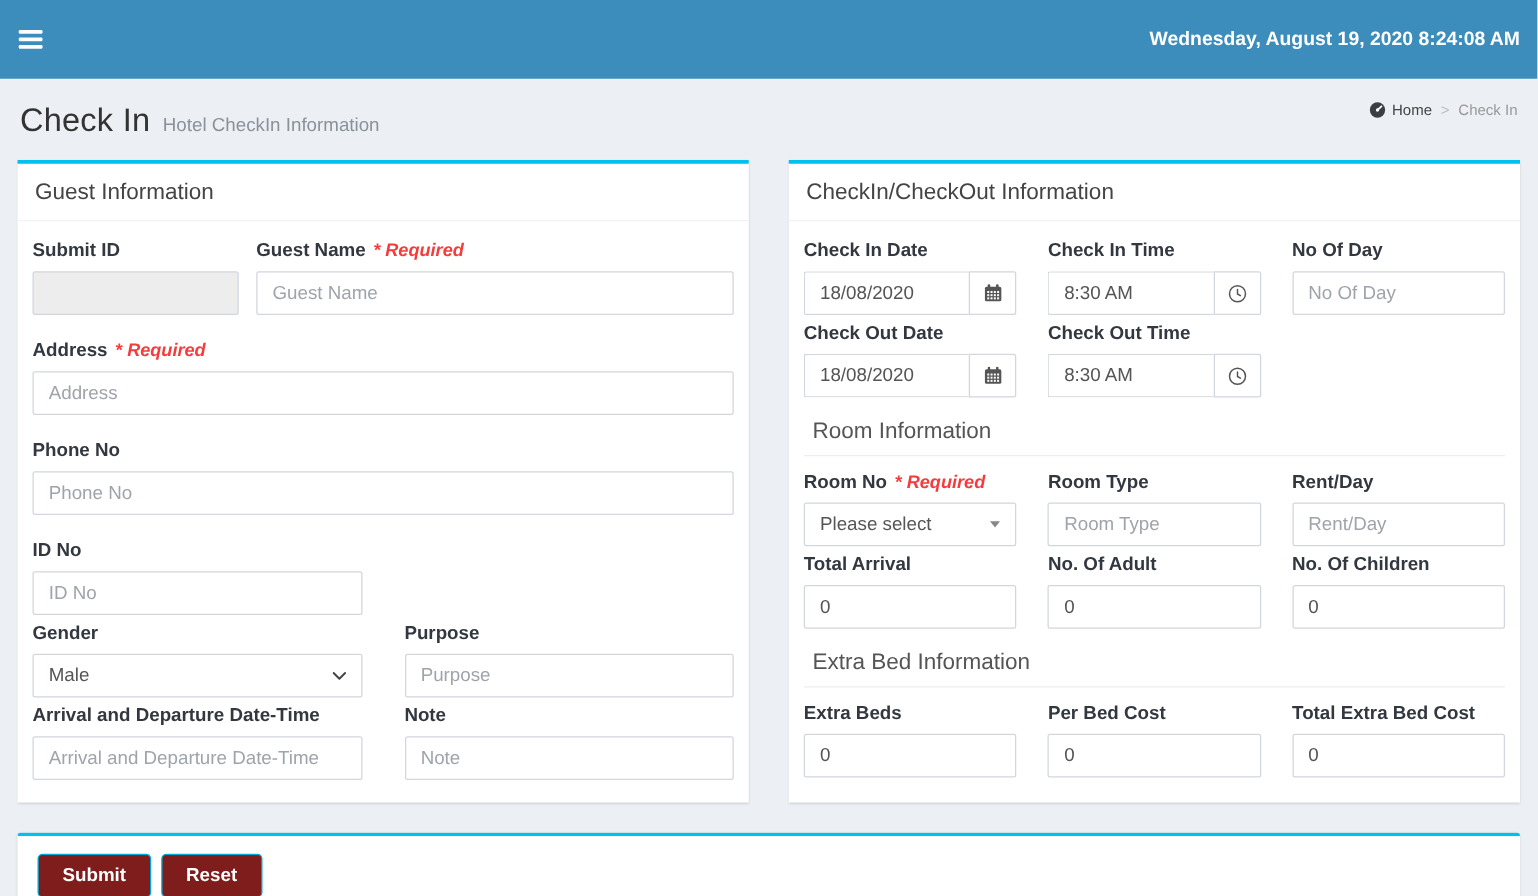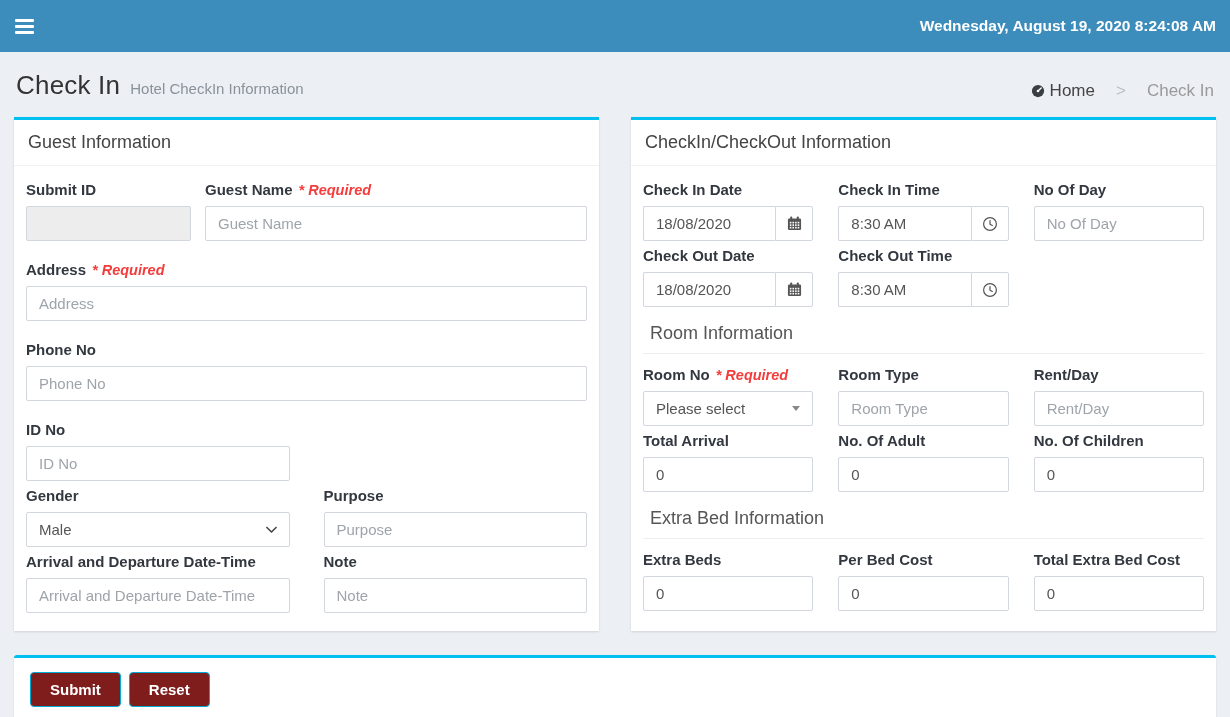--- a/index.html
+++ b/index.html
@@ -5,43 +5,43 @@
   * { margin: 0; padding: 0; box-sizing: border-box; }
   html, body { width: 1230px; height: 717px; overflow: hidden; }
   body {
     font-family: "Liberation Sans", "DejaVu Sans", sans-serif;
     background: #ecf0f5;
     color: #333;
   }
 
   
   .topbar {
-    height: 52px;
+    height: 63px;
     background: #3c8dbc;
     display: flex;
     align-items: center;
     justify-content: space-between;
     padding: 0 14px 0 0;
   }
   .hamburger {
     width: 48px; height: 51px;
     display: flex; flex-direction: column;
     align-items: center; justify-content: center;
     gap: 3px; cursor: pointer;
   }
   .hamburger span { display: block; width: 19px; height: 3px; background: #fff; border-radius: 1px; }
   .topbar-date { color: #fff; font-weight: bold; font-size: 15.5px; }
 
   
   .content { padding: 14px 14px 0 14px; }
-  .page-header { display: flex; align-items: flex-end; justify-content: space-between; margin: 4px 2px 16px 2px; }
+  .page-header { display: flex; align-items: flex-start; justify-content: space-between; margin: 4px 2px 16px 2px; }
   .title-wrap { display: flex; align-items: baseline; gap: 10px; }
   .page-title { font-size: 26px; font-weight: 400; color: #333; letter-spacing: 0.2px; }
   .page-subtitle { font-size: 15px; color: #8a9199; }
-  .breadcrumb { display: flex; align-items: center; gap: 21px; font-size: 17px; }
+  .breadcrumb { display: flex; align-items: center; gap: 7px; font-size: 12px; }
   .breadcrumb .bc-home { color: #444; display: flex; align-items: center; gap: 5px; cursor: pointer; }
   .breadcrumb .bc-sep { color: #b8bfc6; }
   .breadcrumb .bc-current { color: #999; }
 
   
   .panels { display: grid; grid-template-columns: 1fr 1fr; column-gap: 32px; align-items: stretch; }
   .panel {
     background: #fff;
     border-top: 3px solid #00c0ef;
     border-radius: 0;

